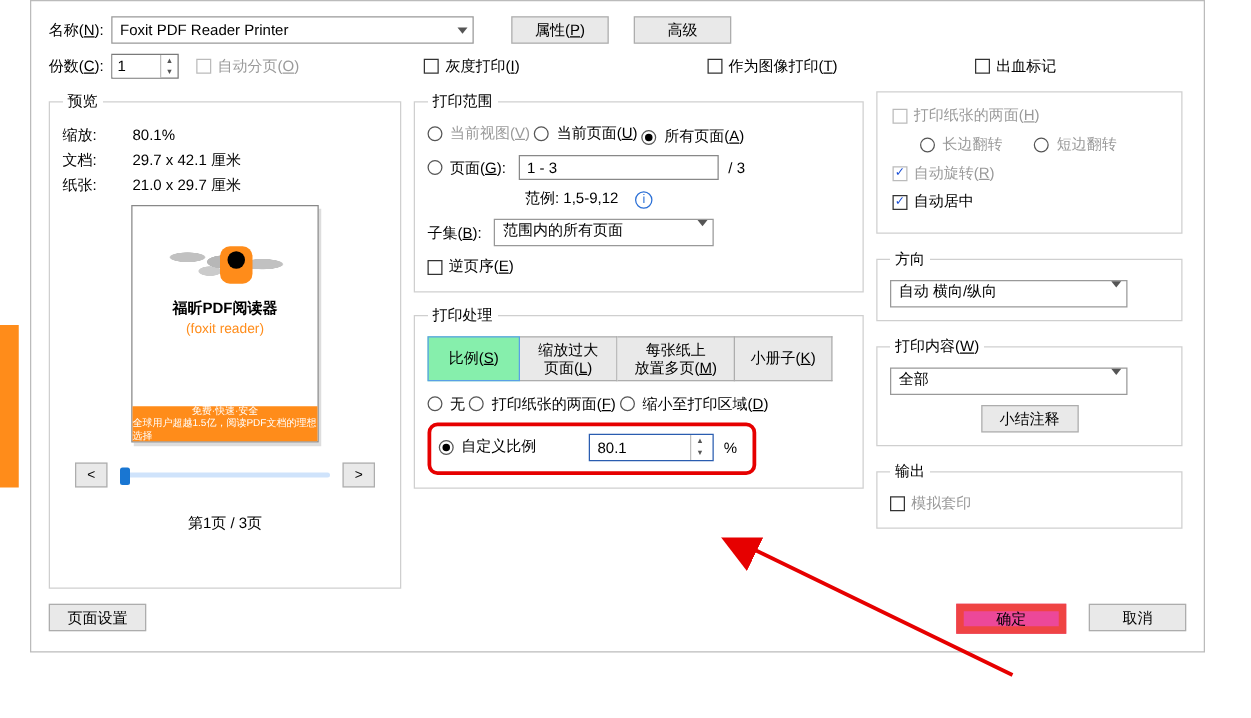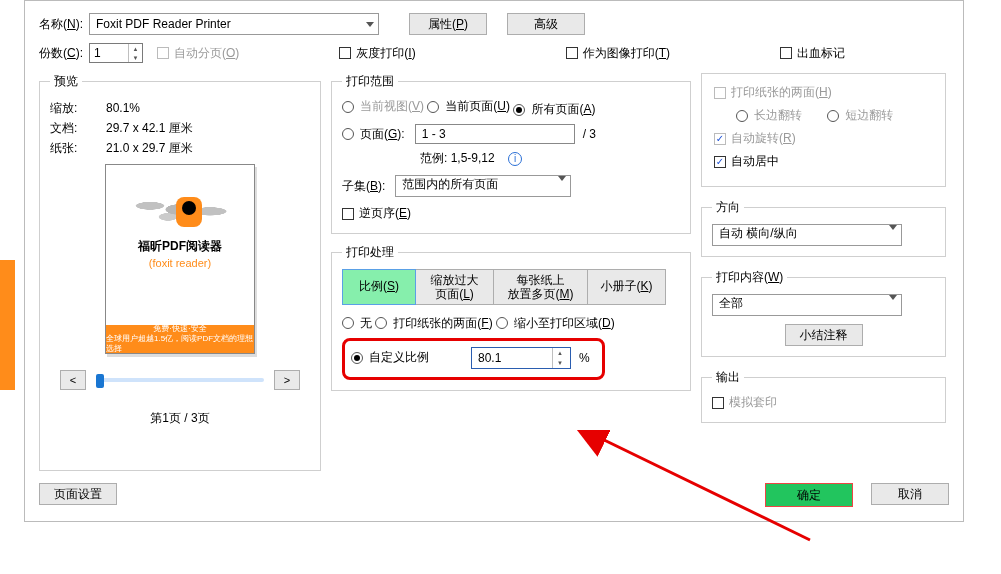--- a/index.html
+++ b/index.html
@@ -168,21 +168,21 @@
     display: flex; align-items: flex-start; justify-content: space-between; padding: 0 4px 0 6px;
   }
   .arrow {
     position: absolute;
     pointer-events: none;
   }
 
   .footer { display: flex; justify-content: space-between; margin-top: 12px; }
   .footer .right { display: flex; gap: 18px; }
   .okbtn {
-    width: 88px; height: 24px; border: 1px solid #ef4444; background: #22c55e;
+    width: 88px; height: 24px; border: 6px solid #ef4444; background: #ec4899;
     display: flex; align-items: center; justify-content: center; color: #000;
   }
 
   svg.arrow { position: absolute; left: 560px; top: 430px; width: 270px; height: 120px; }
 </style>
 </head>
 <body>
 
 <div class="bg-orange"></div>
 <div class="bg-orange2"></div>

